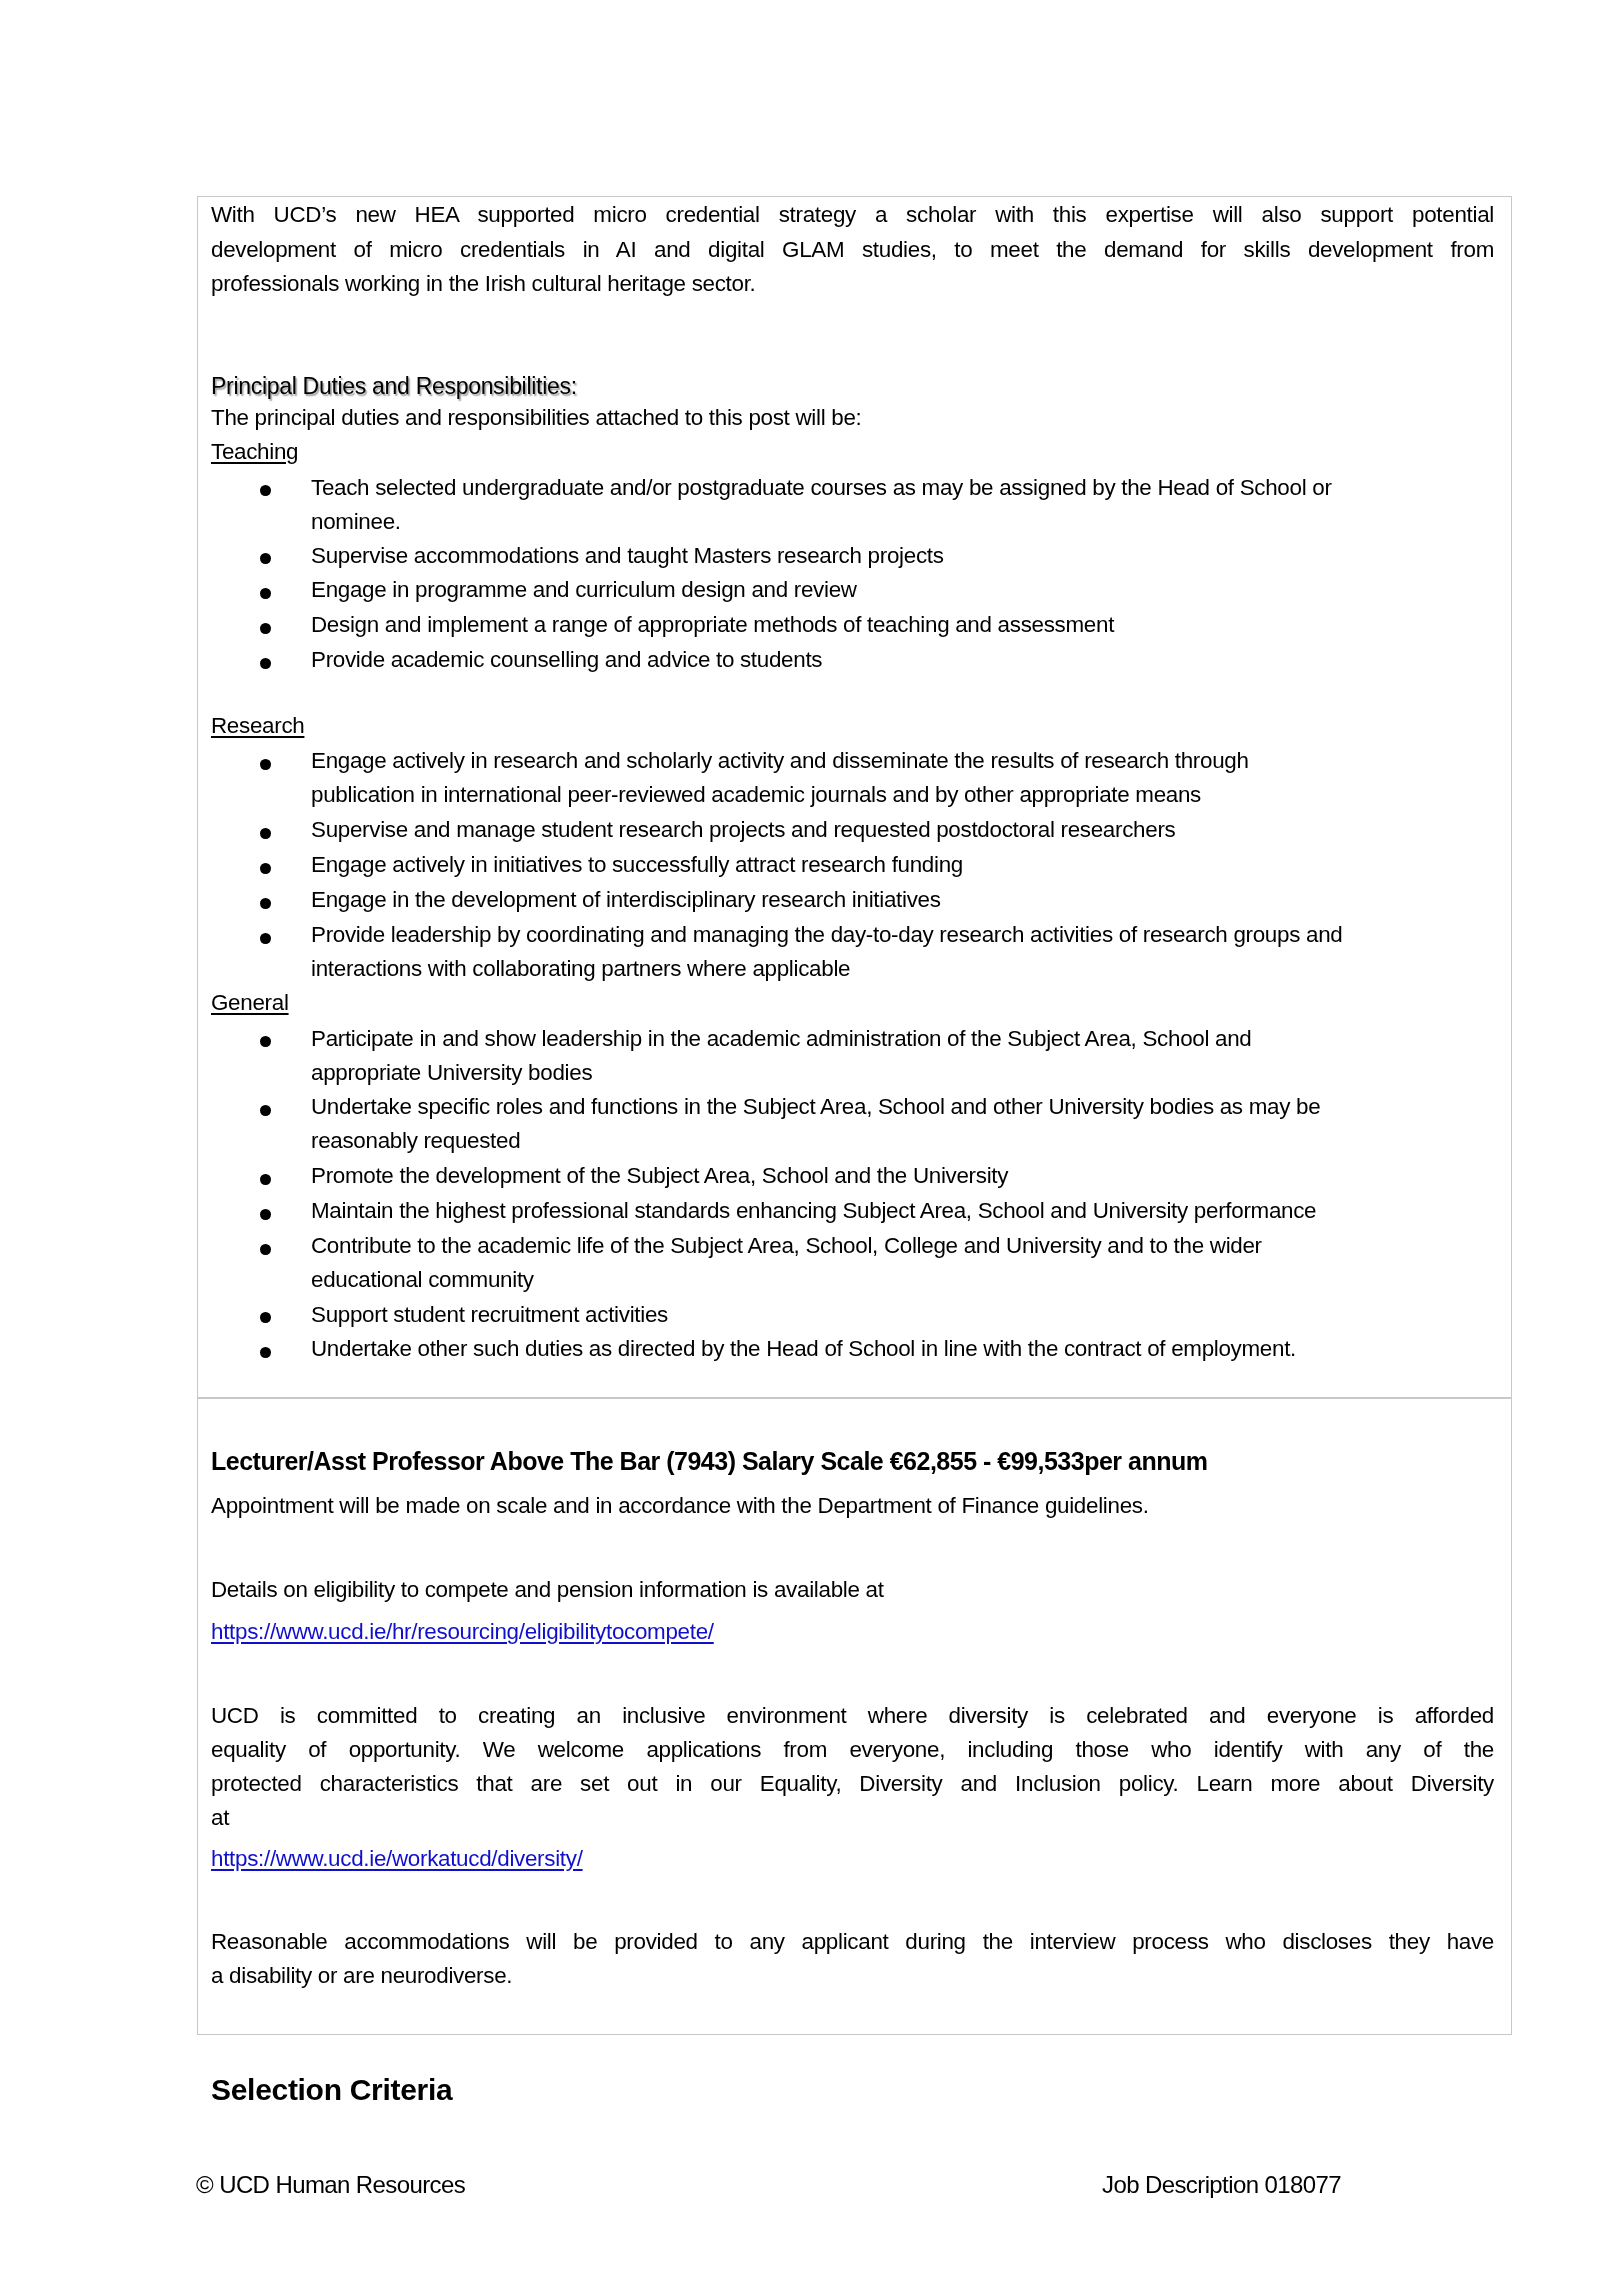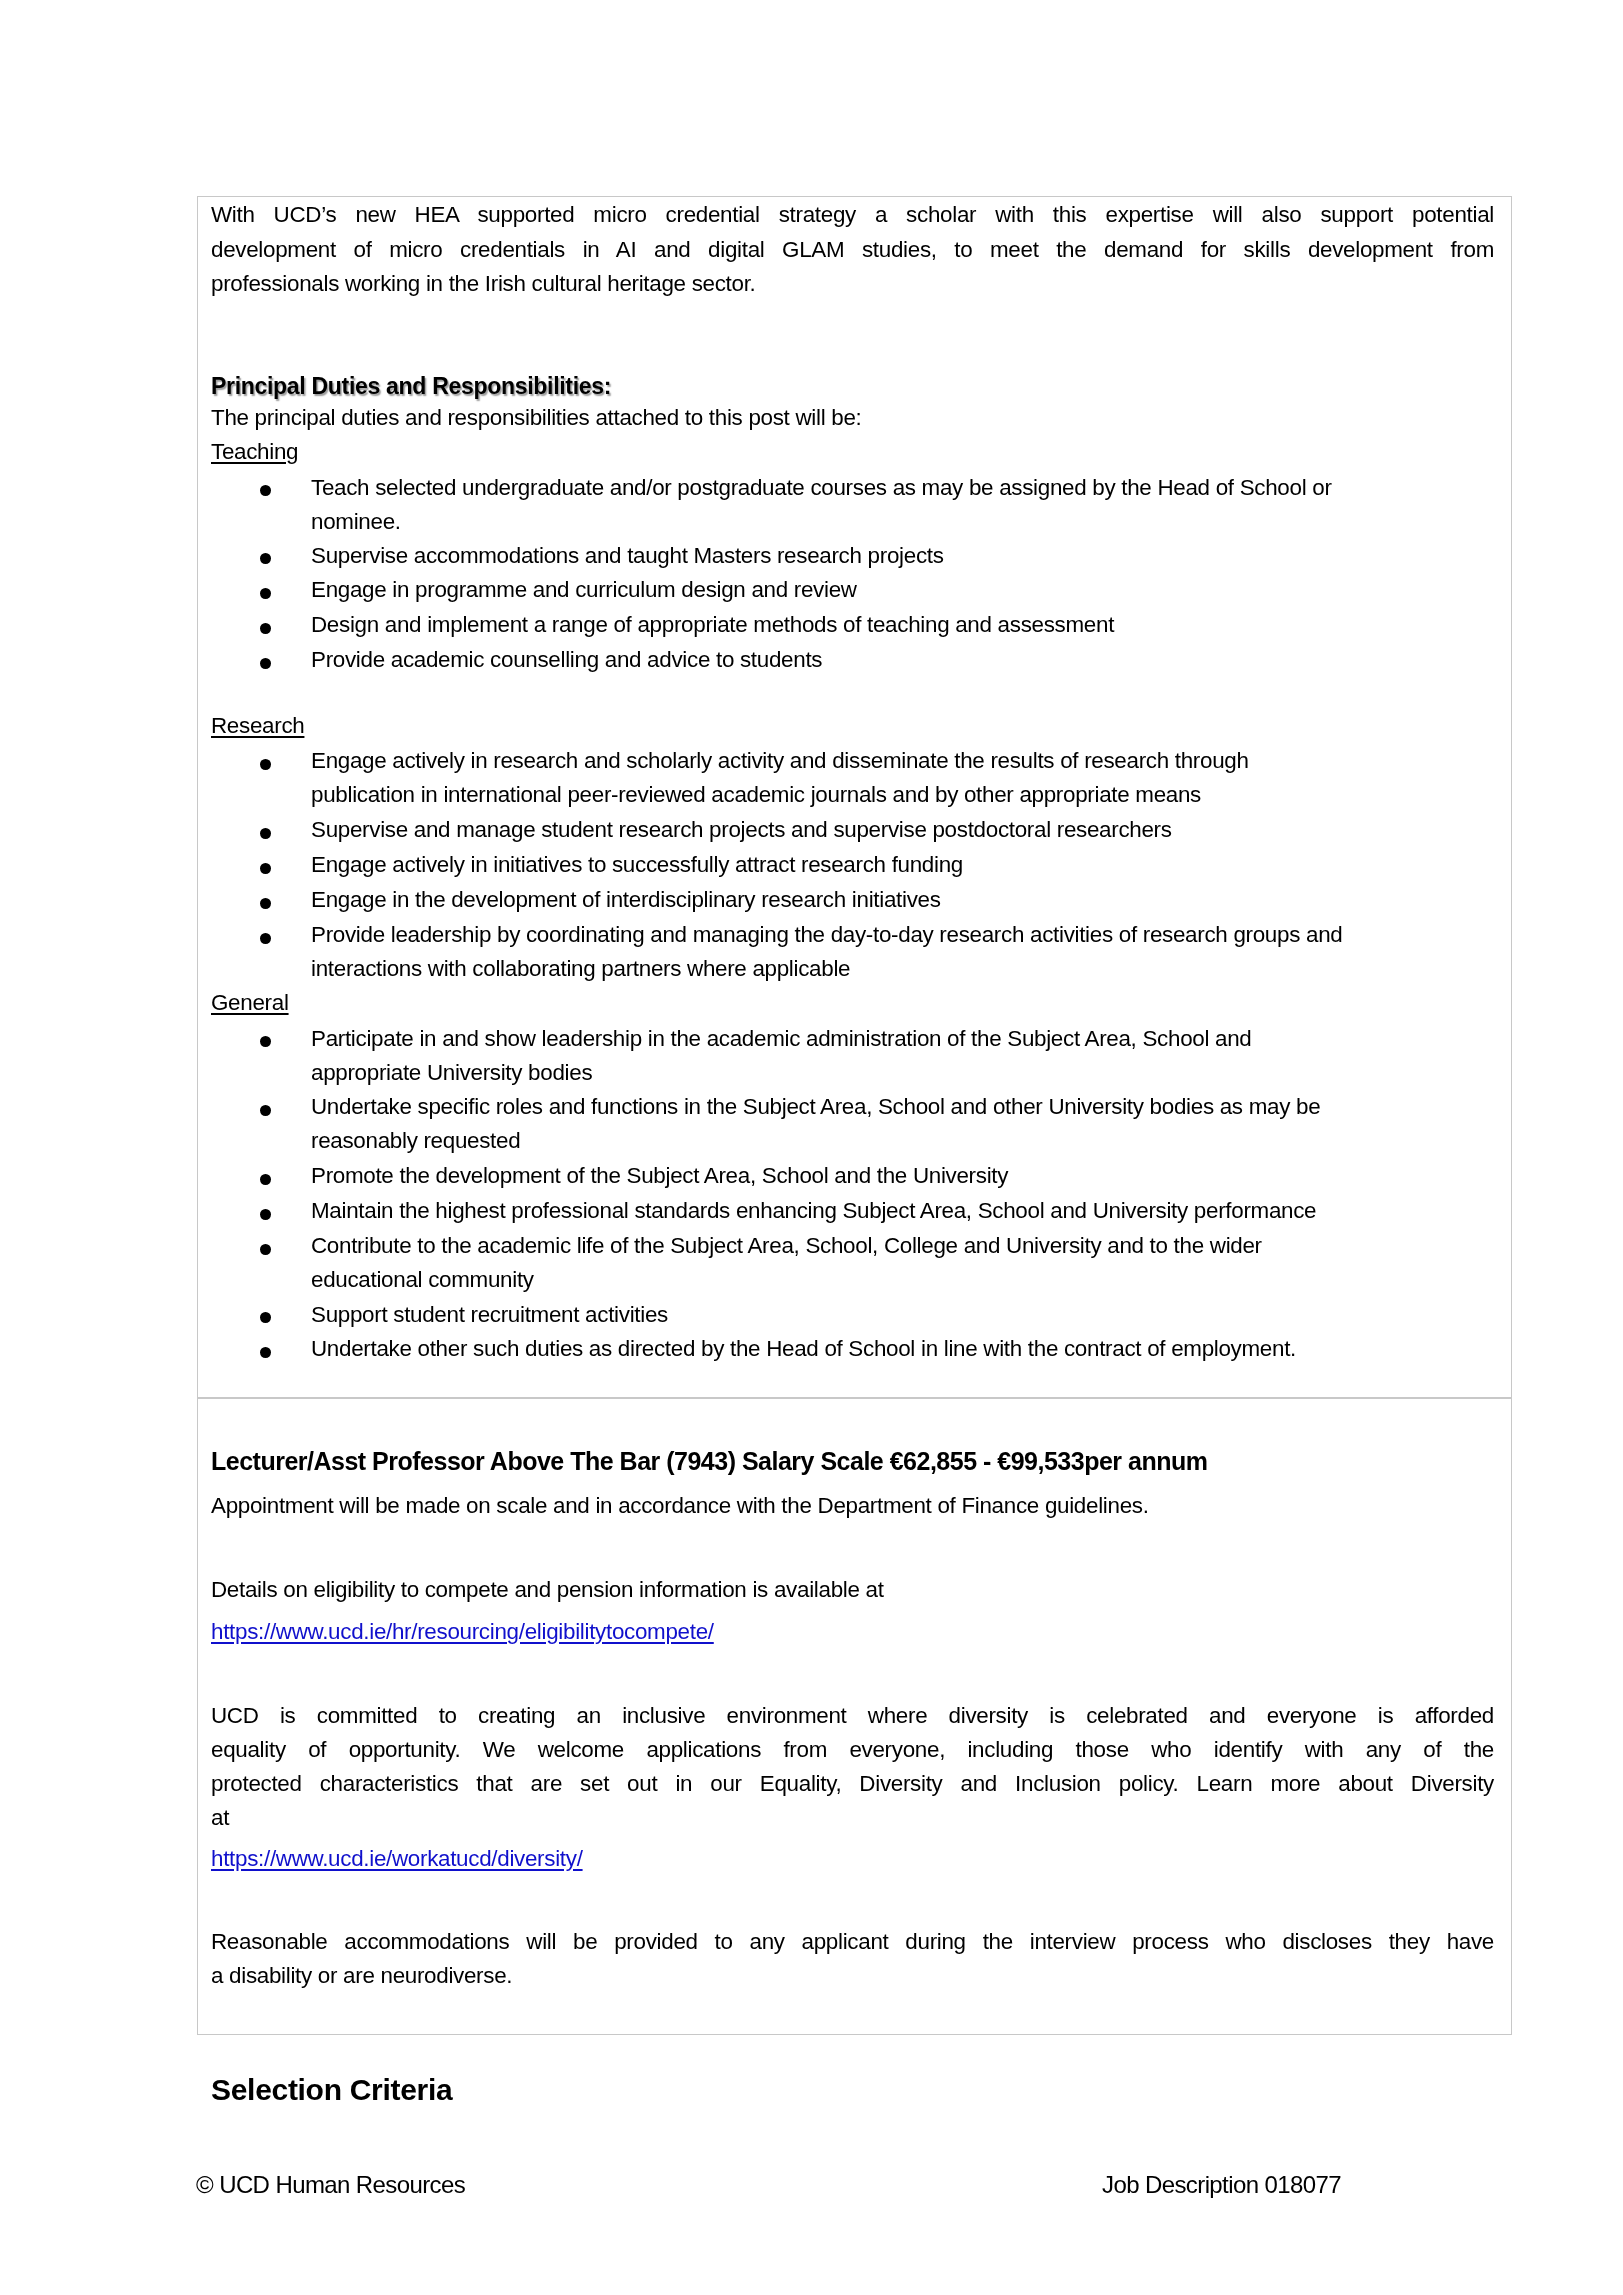--- a/index.html
+++ b/index.html
@@ -8,21 +8,21 @@
   .page { position: absolute; left: 0; top: 0; width: 1623px; height: 1643px; background: #fff; }
 
   .box { position: absolute; left: 197px; width: 1315px; border: 1.5px solid #c8c8c8; box-sizing: border-box; }
   .box-top { top: 196px; height: 1203px; }
   .box-bottom { top: 1397px; height: 638px; border-top: 2.3px solid #c8c8c8; }
 
   .t { position: absolute; left: 211px; font-size: 22.4px; line-height: 26px; white-space: nowrap;
        letter-spacing: -0.3px; }
   .just { width: 1283px; text-align: justify; text-align-last: justify; white-space: normal; }
   .u { text-decoration: underline; text-underline-offset: 3.1px; }
-  .h-shadow { font-weight: bold; font-size: 23px; text-shadow: 1.5px 1.5px 1.5px #9a9a9a; }
+  .h-shadow { font-weight: normal; font-size: 23px; text-shadow: 1.5px 1.5px 1.5px #9a9a9a; }
   .h-salary { font-weight: bold; font-size: 25px; letter-spacing: -0.5px; }
   .h-sel { font-weight: bold; font-size: 30px; }
   .link { color: #1010cc; text-decoration: underline; text-underline-offset: 3.1px; }
 
   .bullet { position: absolute; left: 260px; width: 10.8px; height: 10.8px; border-radius: 50%; background: #000; }
   .bt { left: 311px; }
 
   .footer { position: absolute; font-family: "Liberation Sans", sans-serif; font-size: 24px;
             letter-spacing: -0.6px; line-height: 23px; white-space: nowrap; }
   .footer-left { left: 196px; top: 2173px; }
@@ -61,21 +61,21 @@
   <div class="bullet" style="top:658px"></div>
   <div class="t bt" style="top:647px">Provide academic counselling and advice to students</div>
 
   <div class="t u" style="top:713px">Research</div>
 
   <div class="bullet" style="top:759px"></div>
   <div class="t bt" style="top:748px">Engage actively in research and scholarly activity and disseminate the results of research through</div>
   <div class="t bt" style="top:782px">publication in international peer-reviewed academic journals and by other appropriate means</div>
 
   <div class="bullet" style="top:828px"></div>
-  <div class="t bt" style="top:817px">Supervise and manage student research projects and supervise postdoctoral researchers</div>
+  <div class="t bt" style="top:817px">Supervise and manage student research projects and requested postdoctoral researchers</div>
 
   <div class="bullet" style="top:863px"></div>
   <div class="t bt" style="top:852px">Engage actively in initiatives to successfully attract research funding</div>
 
   <div class="bullet" style="top:898px"></div>
   <div class="t bt" style="top:887px">Engage in the development of interdisciplinary research initiatives</div>
 
   <div class="bullet" style="top:933px"></div>
   <div class="t bt" style="top:922px">Provide leadership by coordinating and managing the day-to-day research activities of research groups and</div>
   <div class="t bt" style="top:956px">interactions with collaborating partners where applicable</div>

